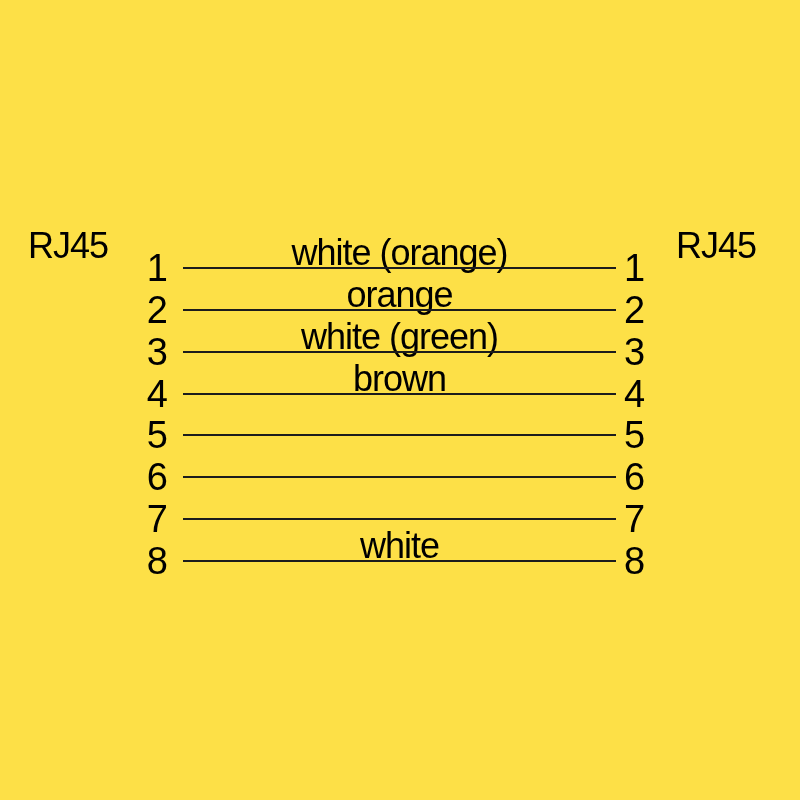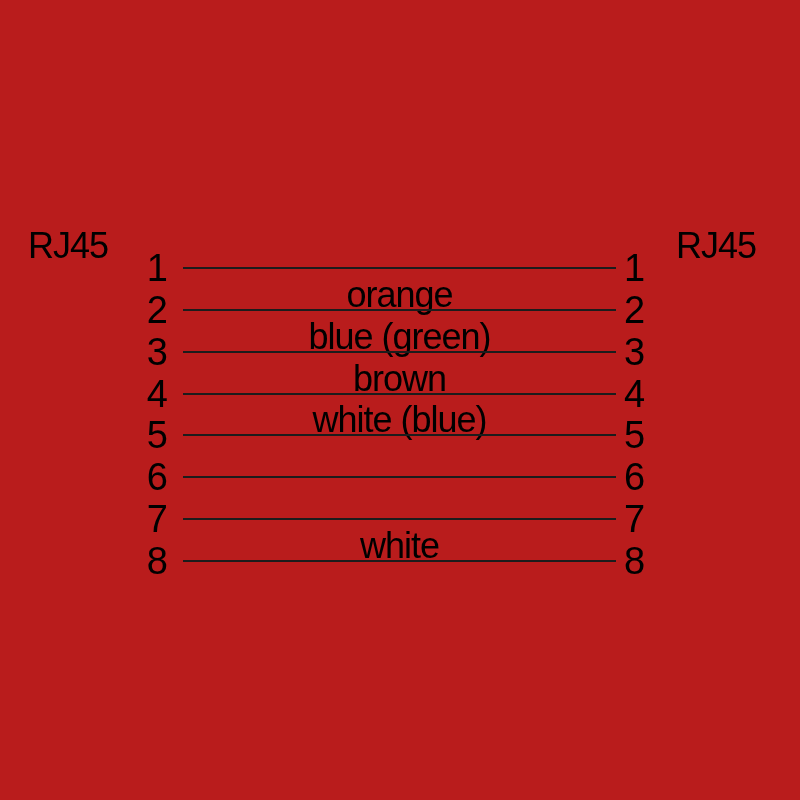--- a/index.html
+++ b/index.html
@@ -6,21 +6,21 @@
   html, body { width: 800px; height: 800px; }
   body {
     background: #ffffff;
     font-family: "Liberation Sans", sans-serif;
     color: #000000;
   }
   .canvas {
     position: relative;
     width: 800px;
     height: 800px;
-    background: #b91c1c;
+    background: #fde047;
     overflow: hidden;
   }
   .connector-label {
     position: absolute;
     top: 228px;
     font-size: 36px;
     line-height: 1;
     letter-spacing: -1px;
     color: #000000;
     white-space: nowrap;
@@ -83,48 +83,48 @@
 <div class="canvas">
 
   <div class="connector-label connector-left">RJ45</div>
 
   <div class="connector-label connector-right">RJ45</div>
 
   <div class="wires">
 
     <div class="wire-row">
       <span class="pin pin-left">1</span>
+      <span class="wire-label">white (orange)</span>
       <div class="wire-line"></div>
       <span class="pin pin-right">1</span>
     </div>
 
     <div class="wire-row">
       <span class="pin pin-left">2</span>
       <span class="wire-label">orange</span>
       <div class="wire-line"></div>
       <span class="pin pin-right">2</span>
     </div>
 
     <div class="wire-row">
       <span class="pin pin-left">3</span>
-      <span class="wire-label">blue (green)</span>
+      <span class="wire-label">white (green)</span>
       <div class="wire-line"></div>
       <span class="pin pin-right">3</span>
     </div>
 
     <div class="wire-row">
       <span class="pin pin-left">4</span>
       <span class="wire-label">brown</span>
       <div class="wire-line"></div>
       <span class="pin pin-right">4</span>
     </div>
 
     <div class="wire-row">
       <span class="pin pin-left">5</span>
-      <span class="wire-label">white (blue)</span>
       <div class="wire-line"></div>
       <span class="pin pin-right">5</span>
     </div>
 
     <div class="wire-row">
       <span class="pin pin-left">6</span>
       <div class="wire-line"></div>
       <span class="pin pin-right">6</span>
     </div>
 

